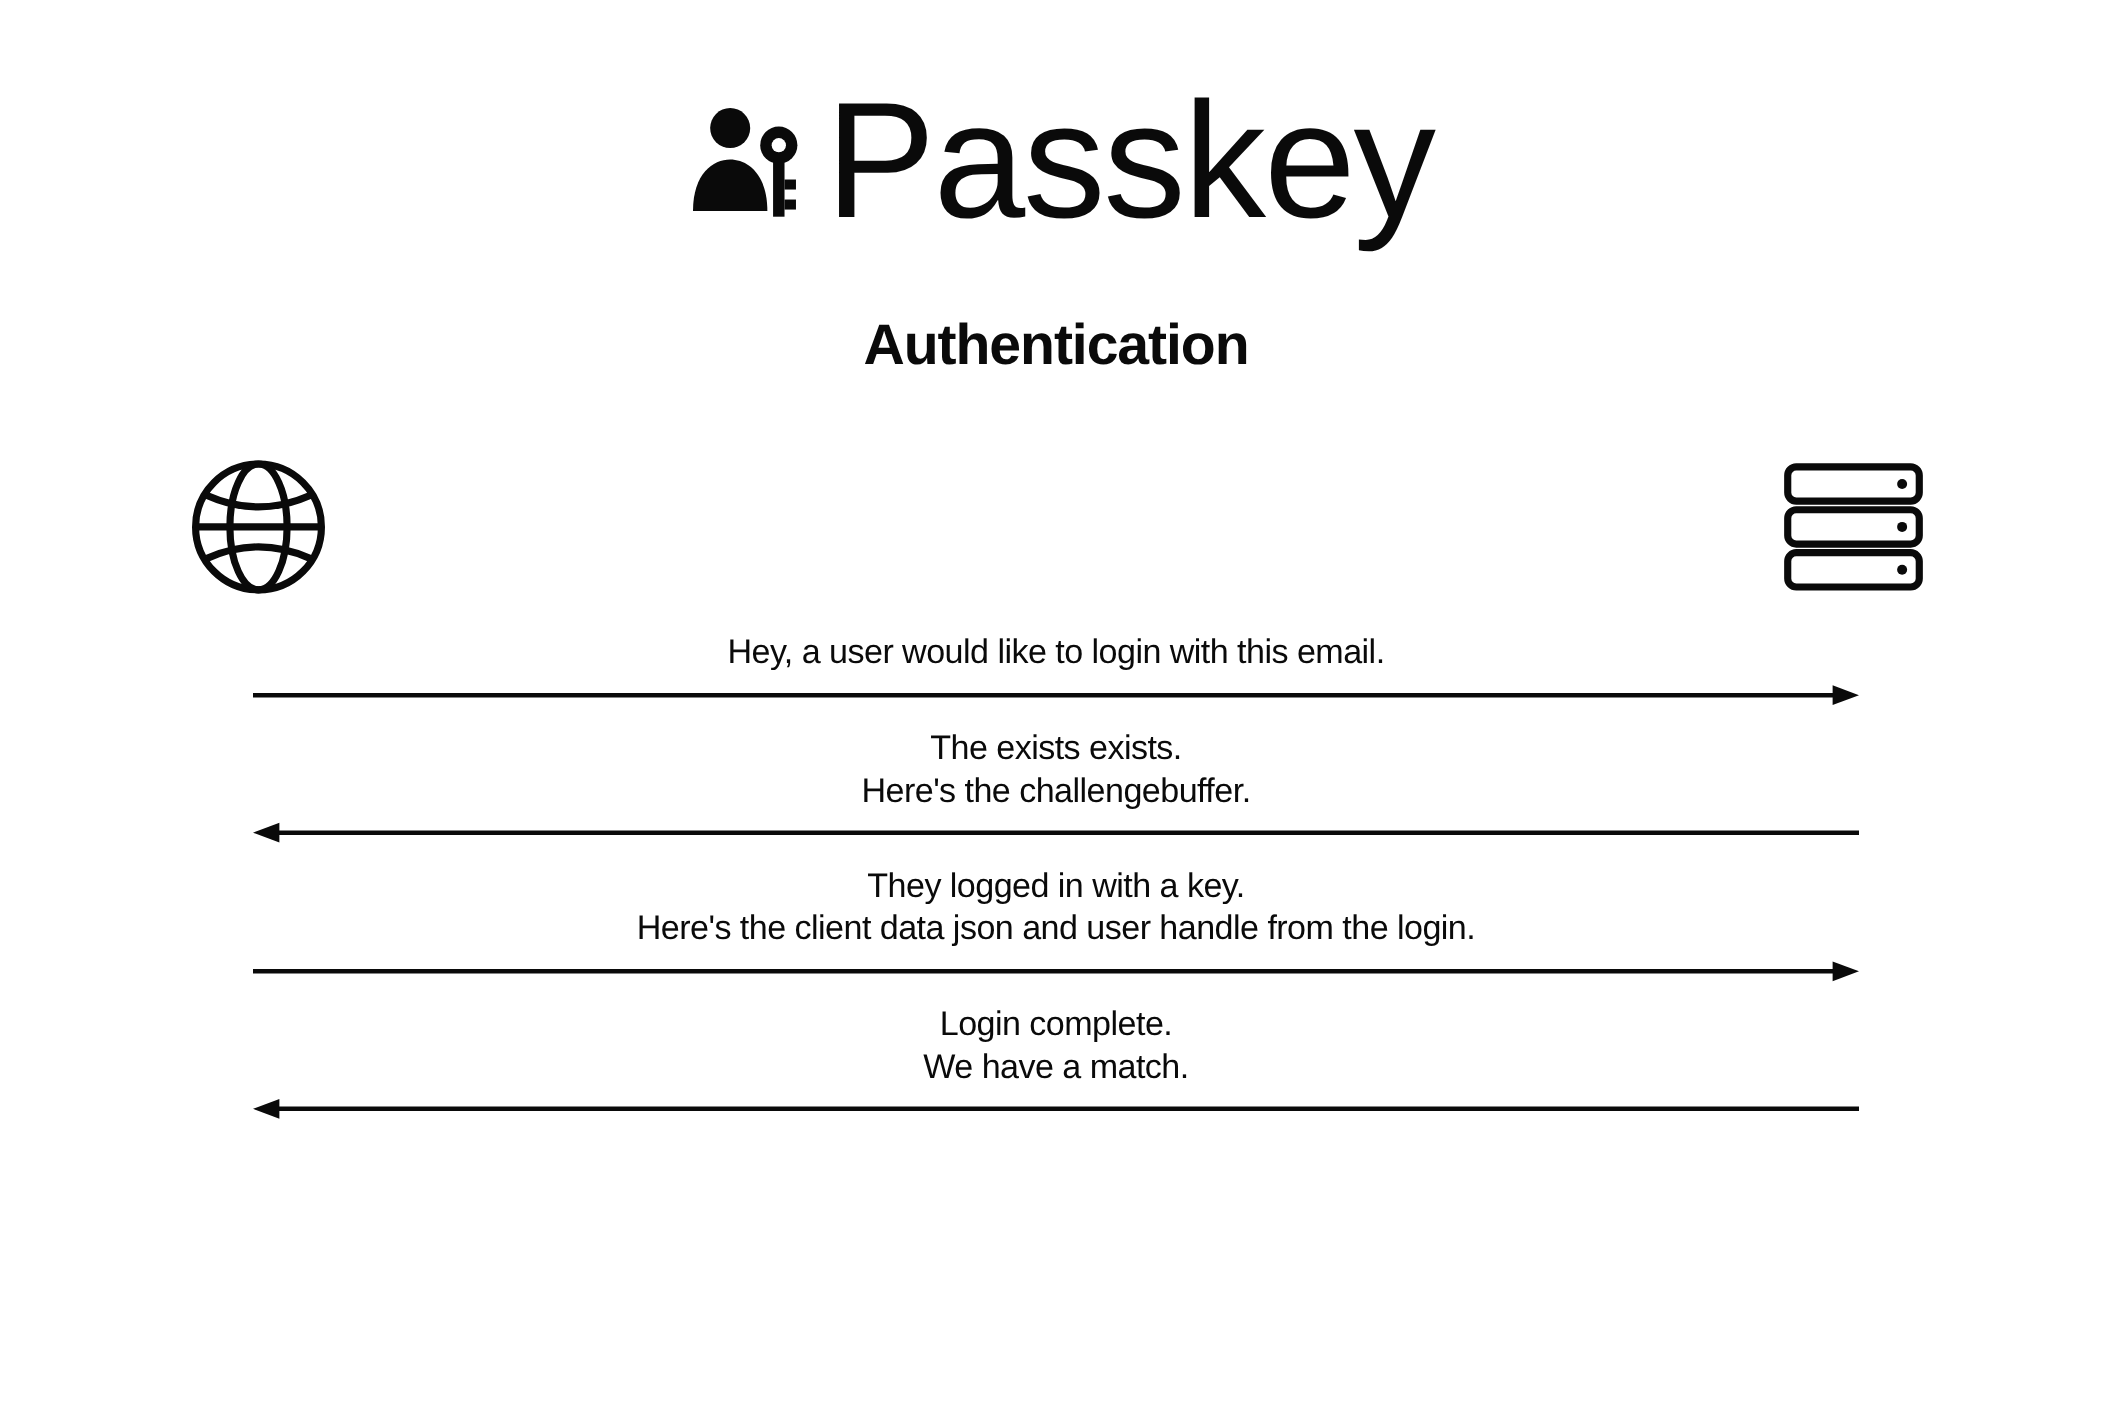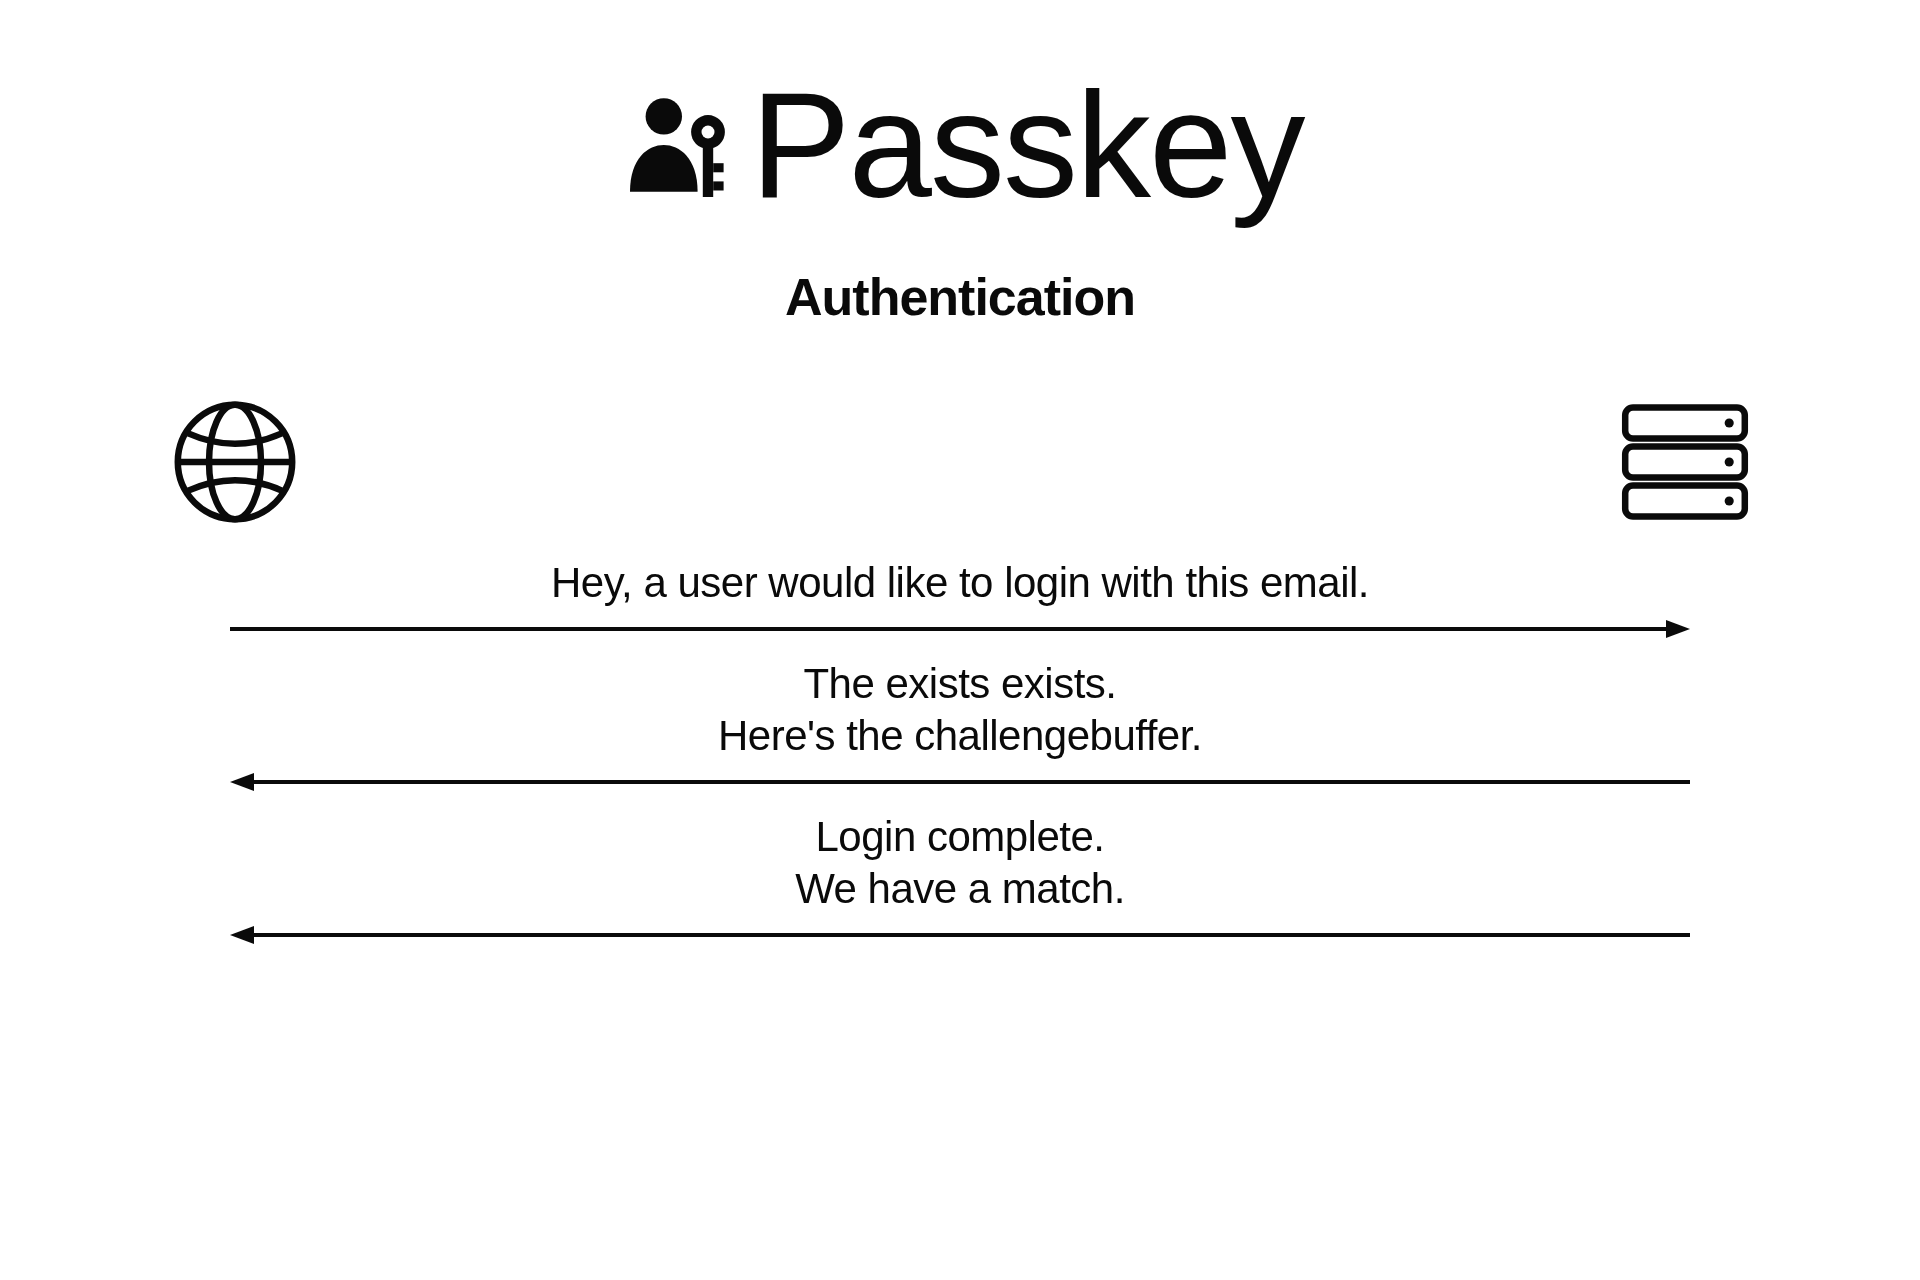--- a/index.html
+++ b/index.html
@@ -29,41 +29,41 @@
   }
   .title-text {
     font-size: 150px;
     font-weight: 500;
     letter-spacing: -2px;
     line-height: 1;
   }
   .subtitle {
     font-size: 52px;
     font-weight: 800;
-    margin-top: 47px;
+    margin-top: 64px;
     letter-spacing: -1px;
   }
   .actors {
     position: relative;
     margin-top: 70px;
     padding: 0 170px;
     display: flex;
     justify-content: space-between;
     align-items: center;
   }
   .flow {
     margin-top: 30px;
     padding: 0 230px 0 230px;
   }
   .step {
     margin-top: 10px;
     margin-bottom: 18px;
   }
   .step-text {
-    font-size: 42px;
+    font-size: 31px;
     text-align: center;
     line-height: 1.25;
     font-weight: 400;
     letter-spacing: -0.5px;
   }
   .arrow-holder {
     margin-top: 8px;
   }
   svg { display: block; }
 </style>
@@ -137,20 +137,32 @@
         <div>Here's the challengebuffer.</div>
       </div>
       <div class="arrow-holder">
         <svg width="100%" height="22" viewBox="0 0 1460 22" preserveAspectRatio="none">
           <line x1="18" y1="11" x2="1460" y2="11" stroke="#0a0a0a" stroke-width="4"></line>
           <polygon points="0,11 24,2 24,20" fill="#0a0a0a"></polygon>
         </svg>
       </div>
     </div>
 
+    <div class="step">
+      <div class="step-text">
+        <div>They logged in with a key.</div>
+        <div>Here's the client data json and user handle from the login.</div>
+      </div>
+      <div class="arrow-holder">
+        <svg width="100%" height="22" viewBox="0 0 1460 22" preserveAspectRatio="none">
+          <line x1="0" y1="11" x2="1442" y2="11" stroke="#0a0a0a" stroke-width="4"></line>
+          <polygon points="1460,11 1436,2 1436,20" fill="#0a0a0a"></polygon>
+        </svg>
+      </div>
+    </div>
 
     <div class="step">
       <div class="step-text">
         <div>Login complete.</div>
         <div>We have a match.</div>
       </div>
       <div class="arrow-holder">
         <svg width="100%" height="22" viewBox="0 0 1460 22" preserveAspectRatio="none">
           <line x1="18" y1="11" x2="1460" y2="11" stroke="#0a0a0a" stroke-width="4"></line>
           <polygon points="0,11 24,2 24,20" fill="#0a0a0a"></polygon>

